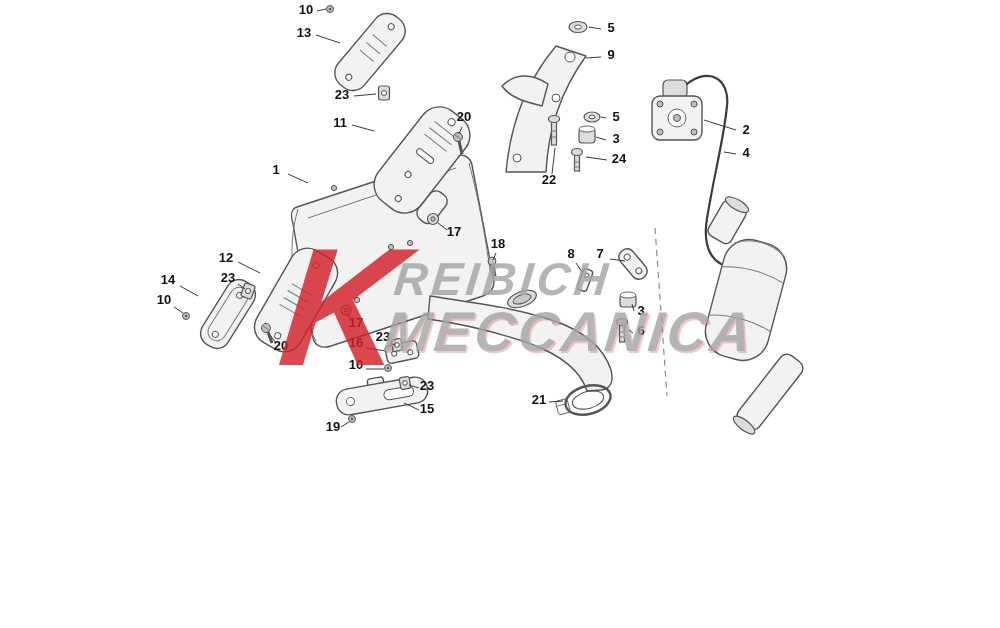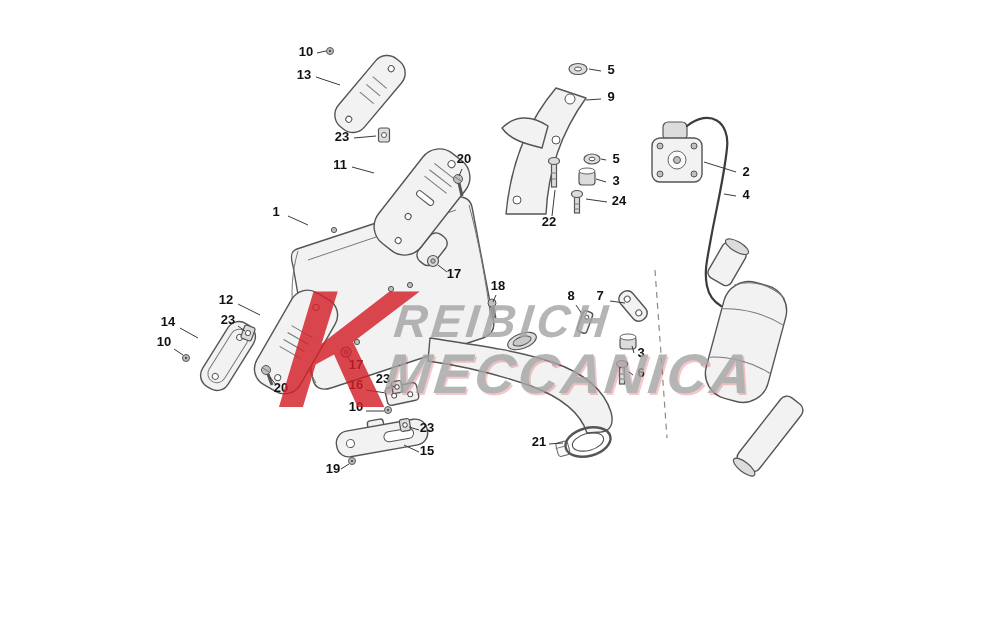--- a/index.html
+++ b/index.html
@@ -1,17 +1,17 @@
 <!DOCTYPE html>
 <html><head>
 <meta charset="utf-8">
 <style>
   html,body{margin:0;padding:0;background:#fff;}
   body{font-family:"Liberation Sans", sans-serif;}
-  .stage{position:relative;width:1000px;height:485px;background:#fff;overflow:hidden;margin-top:42px;}
+  .stage{position:relative;width:1000px;height:485px;background:#fff;overflow:hidden;}
   svg{position:absolute;left:0;top:0;}
   .part{fill:#f2f2f2;stroke:#555;stroke-width:1.4;stroke-linejoin:round;}
   .part-dk{fill:#dcdcdc;stroke:#555;stroke-width:1.2;}
   .part-lt{fill:#fafafa;stroke:#666;stroke-width:1;}
   .detail{fill:none;stroke:#777;stroke-width:1;}
   .hole{fill:#fff;stroke:#555;stroke-width:1;}
   .rivet{fill:#bfbfbf;stroke:#555;stroke-width:1;}
   .cable{fill:none;stroke:#3c3c3c;stroke-width:2.2;stroke-linecap:round;}
   .dash{fill:none;stroke:#8a8a8a;stroke-width:1.2;stroke-dasharray:6 5;}
   .leader{stroke:#3a3a3a;stroke-width:1;}

